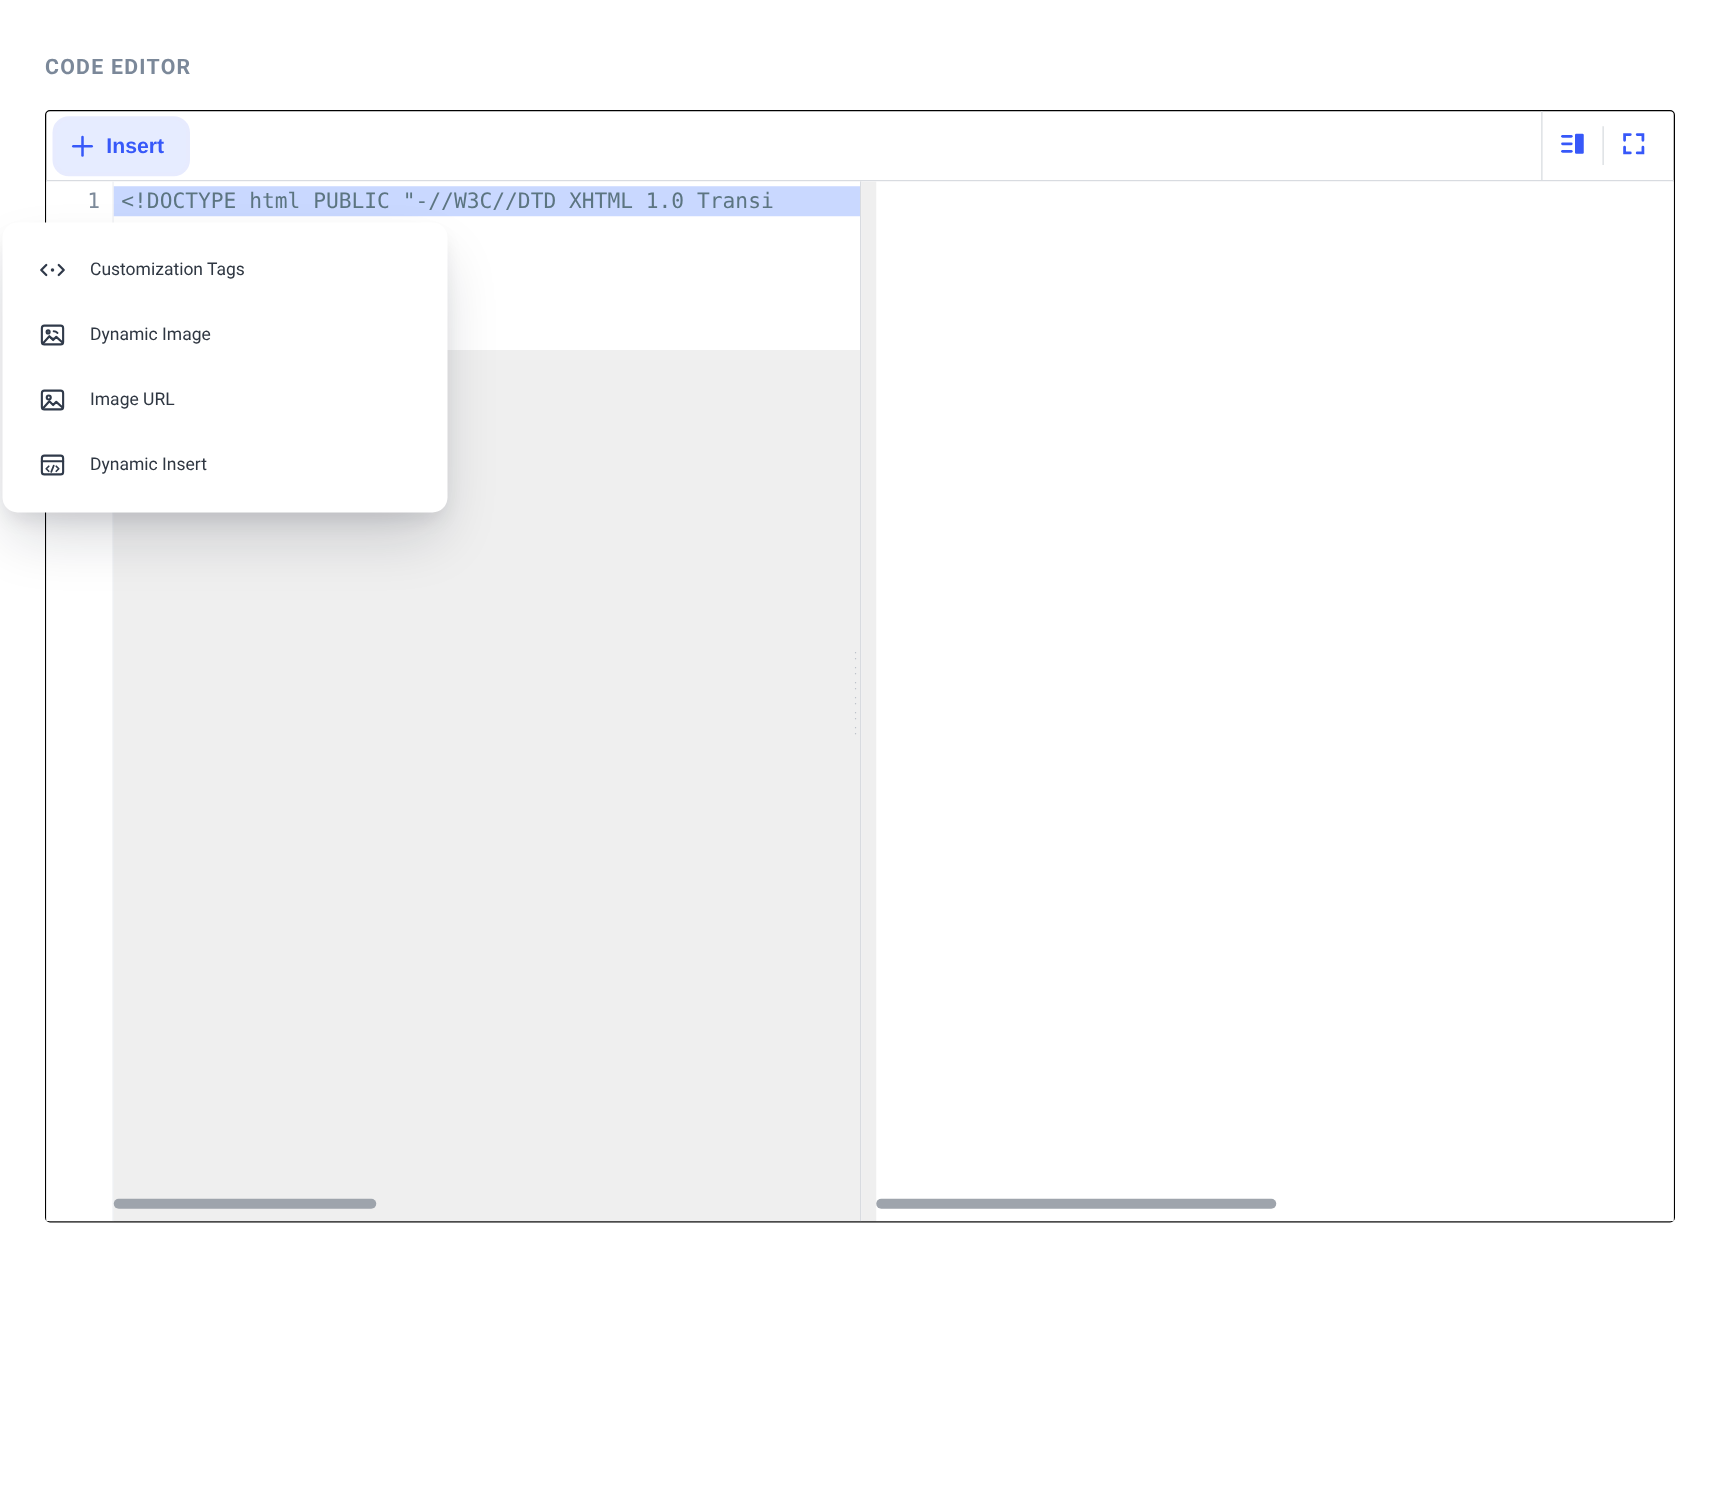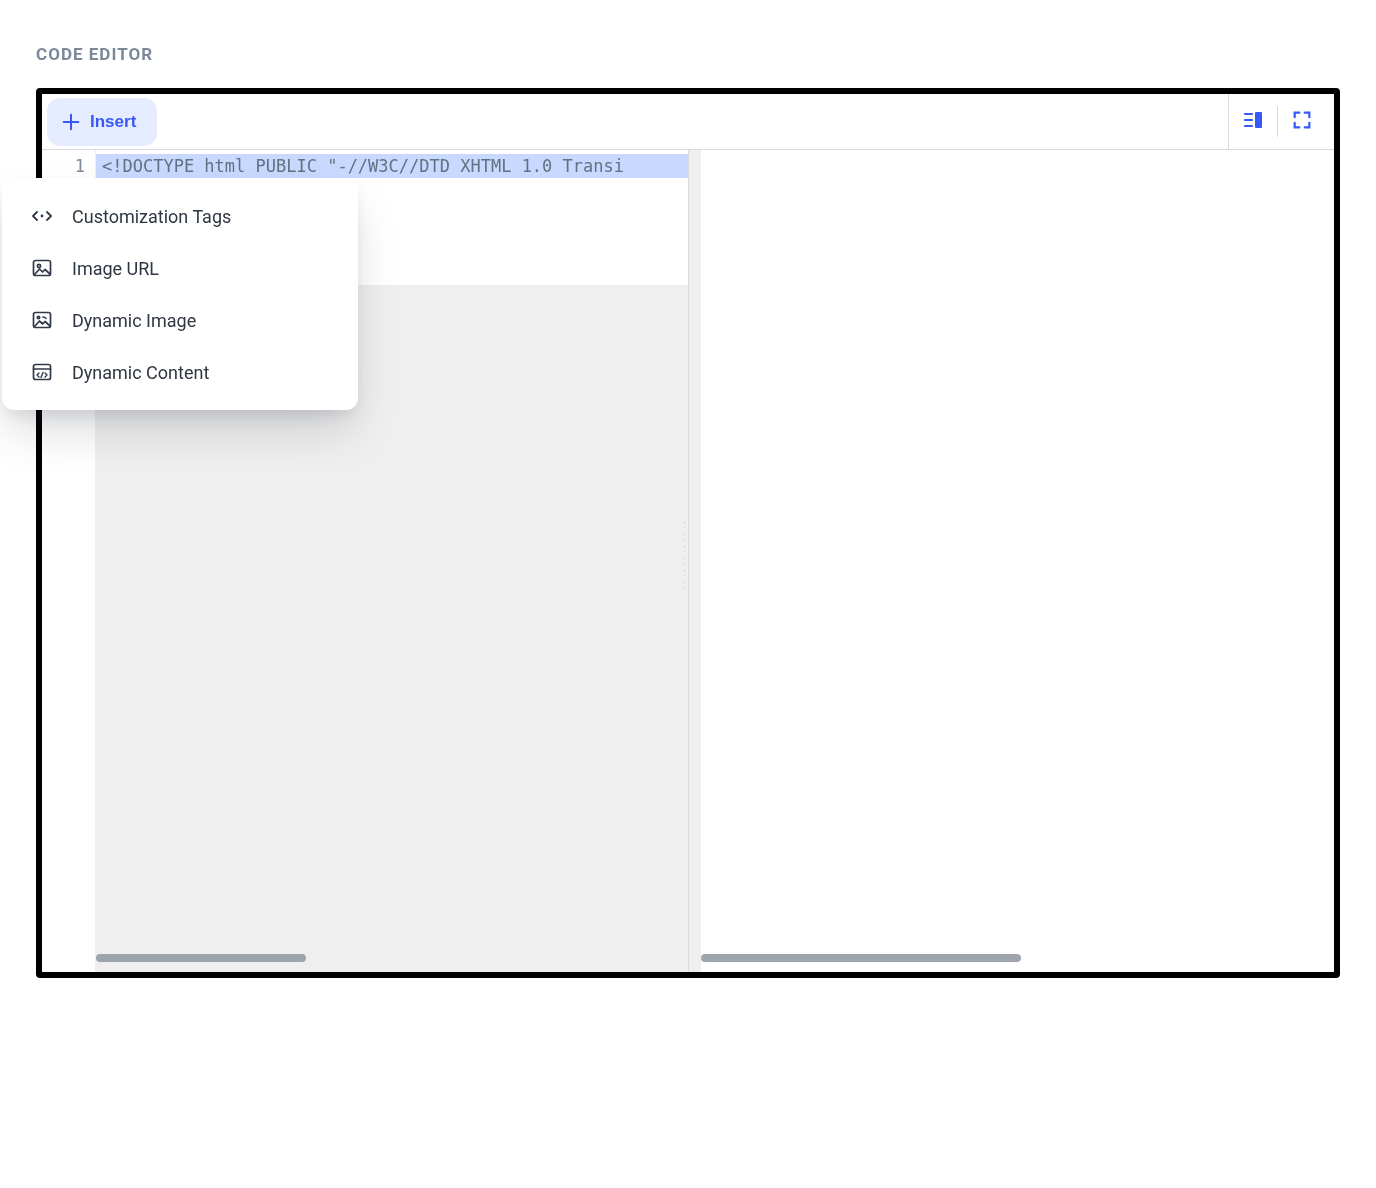--- a/index.html
+++ b/index.html
@@ -16,21 +16,21 @@
     padding: 36px;
   }
   .page-title {
     font-size: 17px;
     font-weight: 700;
     letter-spacing: 0.06em;
     color: #7b8899;
     margin: 8px 0 24px 0;
   }
   .editor-frame {
-    border: 6px solid #000000;
+    border: 1px solid #000000;
     border-radius: 4px;
     background: #fff;
     position: relative;
     height: 890px;
     display: flex;
     flex-direction: column;
   }
   .toolbar {
     display: flex;
     align-items: center;
@@ -162,21 +162,21 @@
     border-radius: 12px;
     box-shadow: 0 24px 48px -8px rgba(16, 24, 40, 0.18), 0 8px 16px -4px rgba(16,24,40,0.10);
     padding: 12px 0;
     z-index: 50;
   }
   .dropdown-item {
     display: flex;
     align-items: center;
     gap: 18px;
     padding: 14px 28px;
-    font-size: 18px;
+    font-size: 14px;
     color: #2f3742;
     cursor: pointer;
   }
   .dropdown-item .icon {
     width: 24px;
     height: 24px;
     color: #303a4a;
     display: flex;
     align-items: center;
     justify-content: center;
@@ -262,44 +262,44 @@
             <polyline points="17 8 21 12 17 16"></polyline>
           <circle cx="12" cy="12" r="1.4" fill="#303a4a" stroke="none"></circle>
         </svg>
       </span>
       <span>Customization Tags</span>
     </div>
     <div class="dropdown-item">
       <span class="icon">
         <svg width="24" height="24" viewBox="0 0 24 24" fill="none" stroke="#303a4a" stroke-width="1.7" stroke-linecap="round" stroke-linejoin="round">
           <rect x="3.5" y="4.5" width="17" height="15" rx="2"></rect>
-          <circle cx="9" cy="10" r="1.6"></circle>
-          <path d="M5 18l4.5-5 3 3 2.5-2.5L20 18"></path>
-        </svg>
-      </span>
-      <span>Image URL</span>
-    </div>
-    <div class="dropdown-item">
-      <span class="icon">
-        <svg width="24" height="24" viewBox="0 0 24 24" fill="none" stroke="#303a4a" stroke-width="1.7" stroke-linecap="round" stroke-linejoin="round">
-          <rect x="3.5" y="4.5" width="17" height="15" rx="2"></rect>
           <circle cx="8.5" cy="9.5" r="1.2"></circle>
           <path d="M13 9c1.2 0 2.2.5 2.9 1.3M13 15c-1.2 0-2.2-.5-2.9-1.3"></path>
           <path d="M5 18l4.5-5 3 3 2.5-2.5L20 18"></path>
         </svg>
       </span>
       <span>Dynamic Image</span>
+    </div>
+    <div class="dropdown-item">
+      <span class="icon">
+        <svg width="24" height="24" viewBox="0 0 24 24" fill="none" stroke="#303a4a" stroke-width="1.7" stroke-linecap="round" stroke-linejoin="round">
+          <rect x="3.5" y="4.5" width="17" height="15" rx="2"></rect>
+          <circle cx="9" cy="10" r="1.6"></circle>
+          <path d="M5 18l4.5-5 3 3 2.5-2.5L20 18"></path>
+        </svg>
+      </span>
+      <span>Image URL</span>
     </div>
     <div class="dropdown-item">
       <span class="icon">
         <svg width="24" height="24" viewBox="0 0 24 24" fill="none" stroke="#303a4a" stroke-width="1.7" stroke-linecap="round" stroke-linejoin="round">
           <rect x="3.5" y="4.5" width="17" height="15" rx="2"></rect>
           <line x1="3.5" y1="9" x2="20.5" y2="9"></line>
           <polyline points="9 13 7 15 9 17" stroke-width="1.4"></polyline>
           <polyline points="15 13 17 15 15 17" stroke-width="1.4"></polyline>
           <line x1="13" y1="12.5" x2="11" y2="17.5" stroke-width="1.4"></line>
         </svg>
       </span>
-      <span>Dynamic Content</span>
+      <span>Dynamic Insert</span>
     </div>
   </div>
 
 </div>
 
 </body></html>

